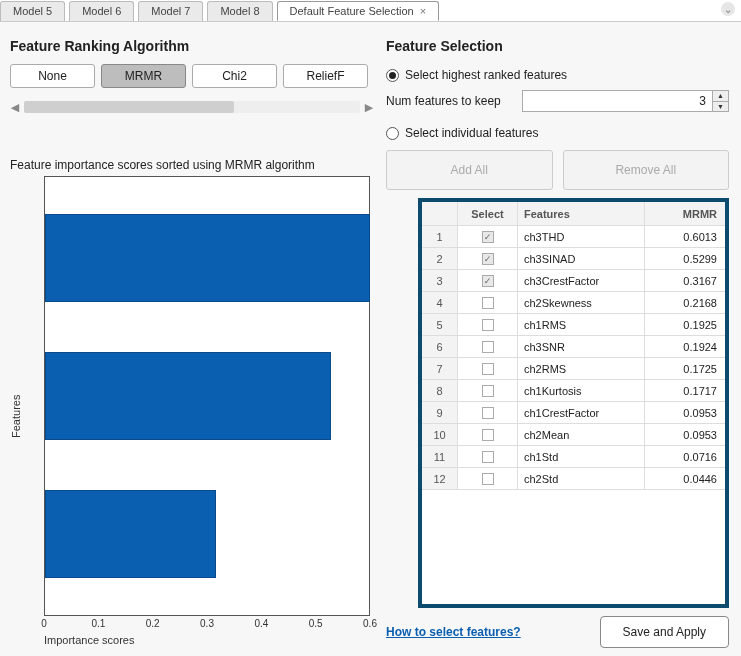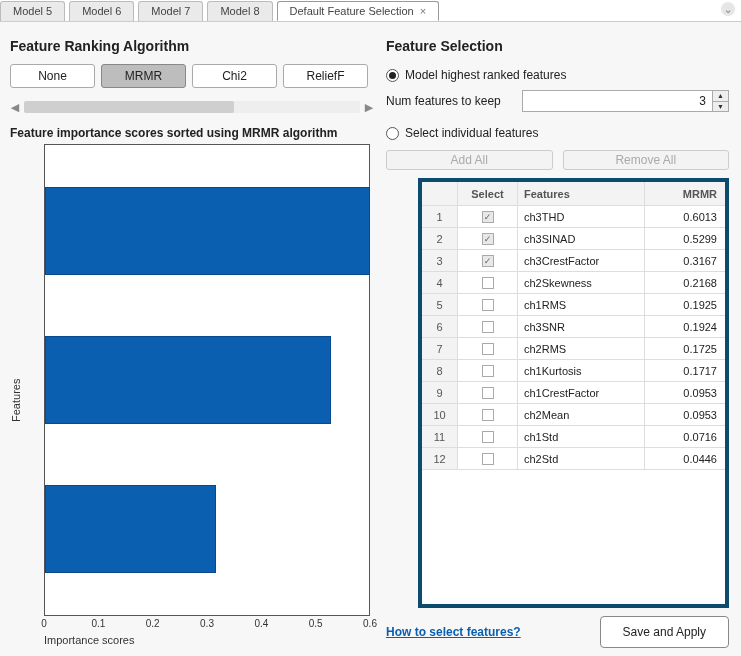--- a/index.html
+++ b/index.html
@@ -104,23 +104,24 @@
   .hscroll-row .chev {
     width:10px;text-align:center;color:#888;font-size:11px;cursor:pointer;
   }
   .hscroll-track {
     flex:1;height:12px;background:#eee;position:relative;border-radius:2px;margin:0 4px;
   }
   .hscroll-thumb {
     position:absolute;left:0;top:0;height:12px;width:210px;background:#cfcfcf;border-radius:2px;
   }
   .chart-title {
-    font-weight: bold;
+    font-weight: normal;
     font-size: 12px;
     margin-bottom: 4px;
+    margin-top: 32px;
   }
   .chart-outer {
     flex: 1;
     display: flex;
     flex-direction: column;
   }
   .chart-body {
     display: flex;
     flex: 1;
   }
@@ -190,21 +191,21 @@
   }
   .spin div {
     flex:1;display:flex;align-items:center;justify-content:center;font-size:7px;color:#333;background:#eee;cursor:pointer;border-bottom:1px solid #aaa;
   }
   .spin div:last-child{border-bottom:none;}
   .action-row {
     display:flex;gap:10px;margin:6px 0 8px 0;
   }
   .action-btn {
     flex:1;border:1px solid #ccc;background:#f3f3f3;color:#aaa;border-radius:3px;
-    height:20px;display:flex;align-items:center;justify-content:center;font-size:12px;
+    height:40px;display:flex;align-items:center;justify-content:center;font-size:12px;
   }
   .feat-table {
     border:4px solid #0c4a6e;background:#fff;flex:1;overflow:hidden;margin-left:32px;
   }
   .ft-row {
     display:flex;height:22px;border-bottom:1px solid #ddd;font-size:11px;align-items:center;
   }
   .ft-row.header {
     background:#f3f3f3;font-weight:bold;color:#555;height:24px;
   }
@@ -282,21 +283,21 @@
     </div>
   </div>
 
   <div class="right-panel">
     <h3>Feature Selection</h3>
 
     <div class="radio-row">
       <div class="radio-outer">
           <div class="radio-inner"></div>
         </div>
-      <span>Model highest ranked features</span>
+      <span>Select highest ranked features</span>
     </div>
     <div class="num-row">
       <span class="lbl">Num features to keep</span>
       <div class="num-input-wrap">
         <span>3</span>
         <div class="spin">
           <div>▲</div>
           <div>▼</div>
         </div>
       </div>

